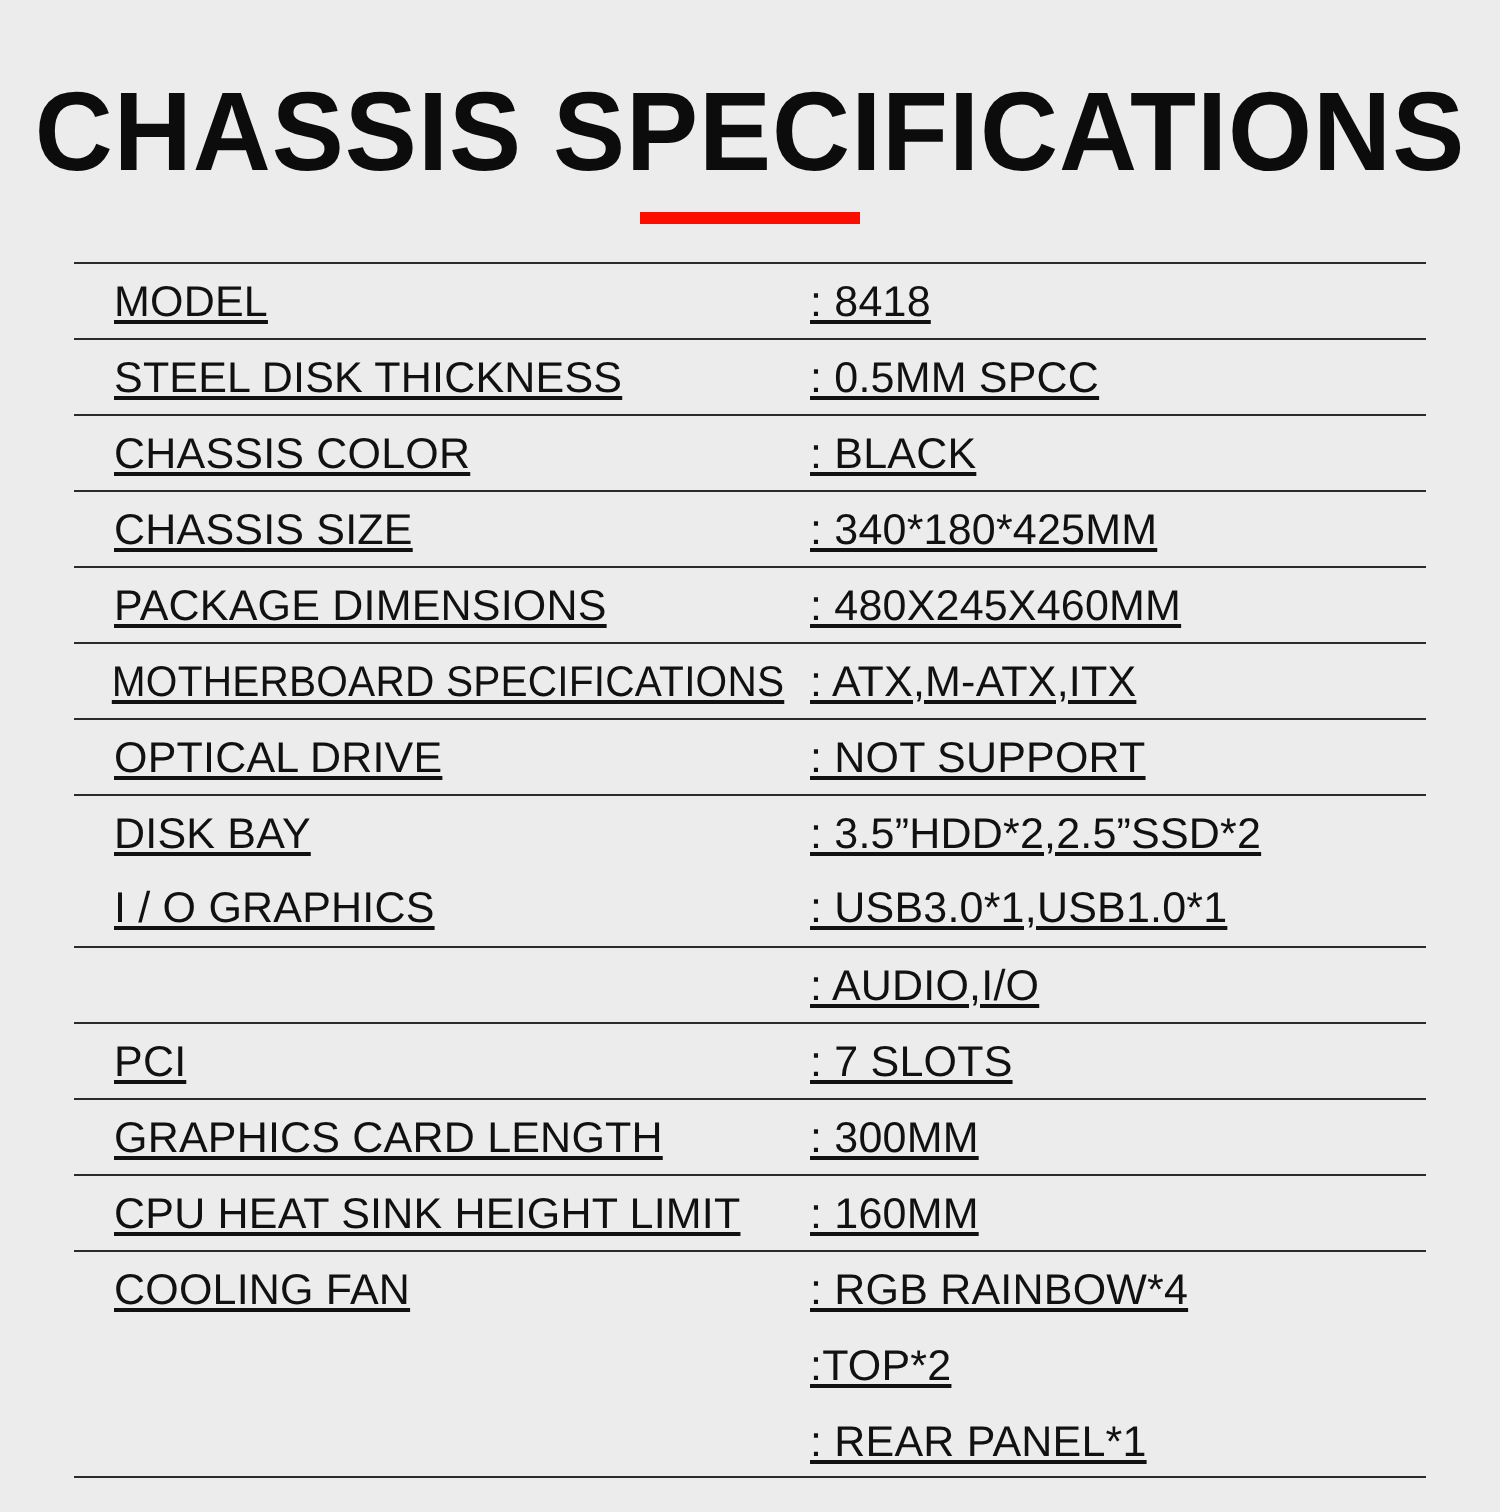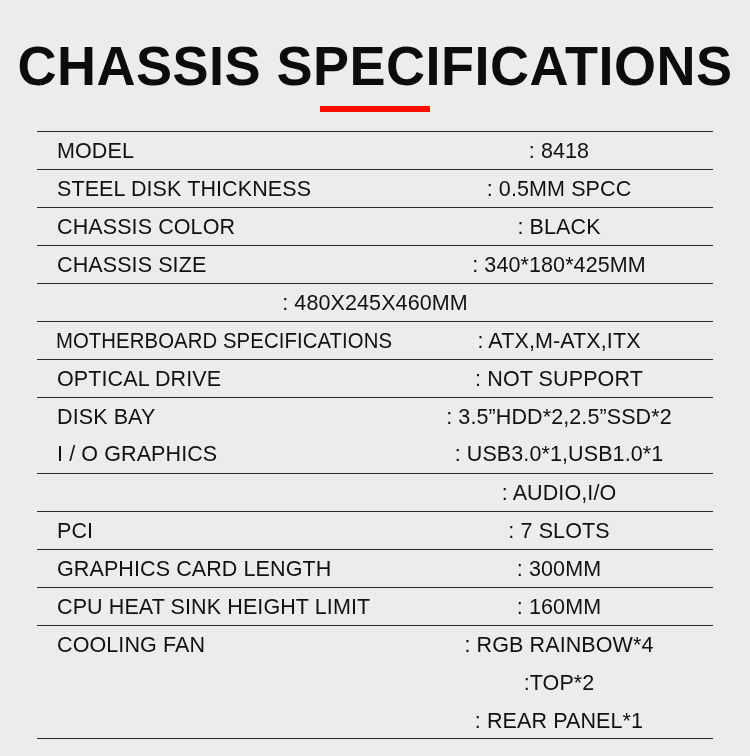--- a/index.html
+++ b/index.html
@@ -63,20 +63,21 @@
     top: 131px;
     width: 676px;
   }
   .spec-row {
     position: relative;
     display: flex;
     align-items: flex-start;
     border-top: 1.6px solid #2b2b2b;
     box-sizing: border-box;
     height: 38px;
+    text-decoration: underline;
   }
   .spec-row.no-rule {
     border-top: none;
   }
   .spec-row.tall-3 {
     height: 113px;
   }
   .spec-row.table-end {
     height: 0;
     border-top: 1.6px solid #2b2b2b;
@@ -100,21 +101,20 @@
   }
 
   .spec-value {
     flex: 1 1 auto;
     box-sizing: border-box;
     font-size: 21.5px;
     line-height: 38px;
     letter-spacing: 0.1px;
     white-space: nowrap;
     color: #111111;
-    text-align: center;
   }
   .spec-value .value-line {
     display: block;
     height: 38px;
     line-height: 38px;
   }
 </style>
 </head>
 <body>
 
@@ -141,20 +141,21 @@
       <div class="spec-label">CHASSIS COLOR</div>
       <div class="spec-value">: BLACK</div>
     </div>
 
     <div class="spec-row">
       <div class="spec-label">CHASSIS SIZE</div>
       <div class="spec-value">: 340*180*425MM</div>
     </div>
 
     <div class="spec-row">
+      <div class="spec-label">PACKAGE DIMENSIONS</div>
       <div class="spec-value">: 480X245X460MM</div>
     </div>
 
     <div class="spec-row">
       <div class="spec-label squeeze">MOTHERBOARD SPECIFICATIONS</div>
       <div class="spec-value">: ATX,M-ATX,ITX</div>
     </div>
 
     <div class="spec-row">
       <div class="spec-label">OPTICAL DRIVE</div>

